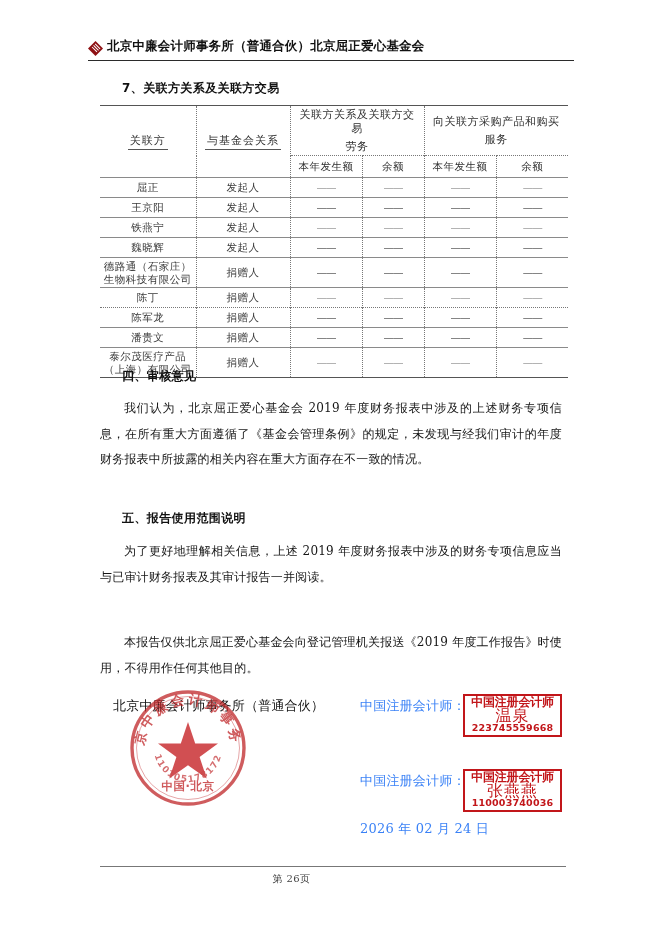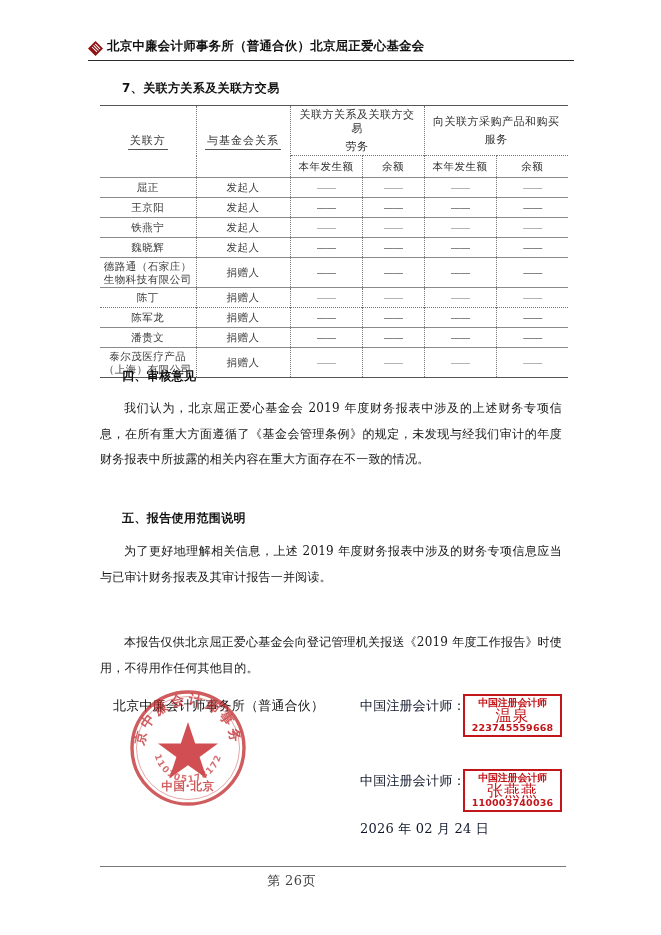--- a/index.html
+++ b/index.html
@@ -149,43 +149,43 @@
     left: 113px;
     top: 697px;
     font-size: 13px;
     color: #161616;
     white-space: nowrap;
     letter-spacing: 0.2px;
   }
   .sig-line {
     position: absolute;
     font-size: 13px;
-    color: #0f172a;
+    color: #3b82f6;
     white-space: nowrap;
     letter-spacing: 0.2px;
   }
   #cpa-label-1 { left: 360px; top: 697px; }
   #cpa-label-2 { left: 360px; top: 772px; }
   #sig-date    { left: 360px; top: 820px; }
 
   
   .cpa-stamp {
     position: absolute;
     border: 2px solid #c2161a;
     box-sizing: border-box;
     text-align: center;
     color: #c2161a;
     background: #ffffff;
     padding: 1px 4px 2px 4px;
   }
   #cpa-stamp-1 { left: 463px; top: 694px; width: 99px; }
   #cpa-stamp-2 { left: 463px; top: 769px; width: 99px; }
   .cpa-stamp .sname {
-    font-family: Liberation Serif, serif;
-    font-size: 10px;
+    font-family: Liberation Mono, monospace;
+    font-size: 12px;
     font-weight: bold;
     letter-spacing: -0.2px;
     line-height: 12px;
     white-space: nowrap;
   }
   .cpa-stamp .spers {
     font-family: "DejaVu Sans", "Liberation Sans", sans-serif;
     font-size: 16px;
     font-weight: normal;
     line-height: 13px;
@@ -216,21 +216,21 @@
     top: 866px;
     width: 466px;
     border-top: 1px solid #777;
   }
   .footer-text {
     position: absolute;
     left: 0;
     top: 872px;
     width: 583px;
     text-align: center;
-    font-size: 13px;
+    font-size: 10px;
     color: #444;
     letter-spacing: 0.4px;
   }
 </style>
 </head>
 <body>
 
 <div class="page">
 
   <div class="doc-header">

